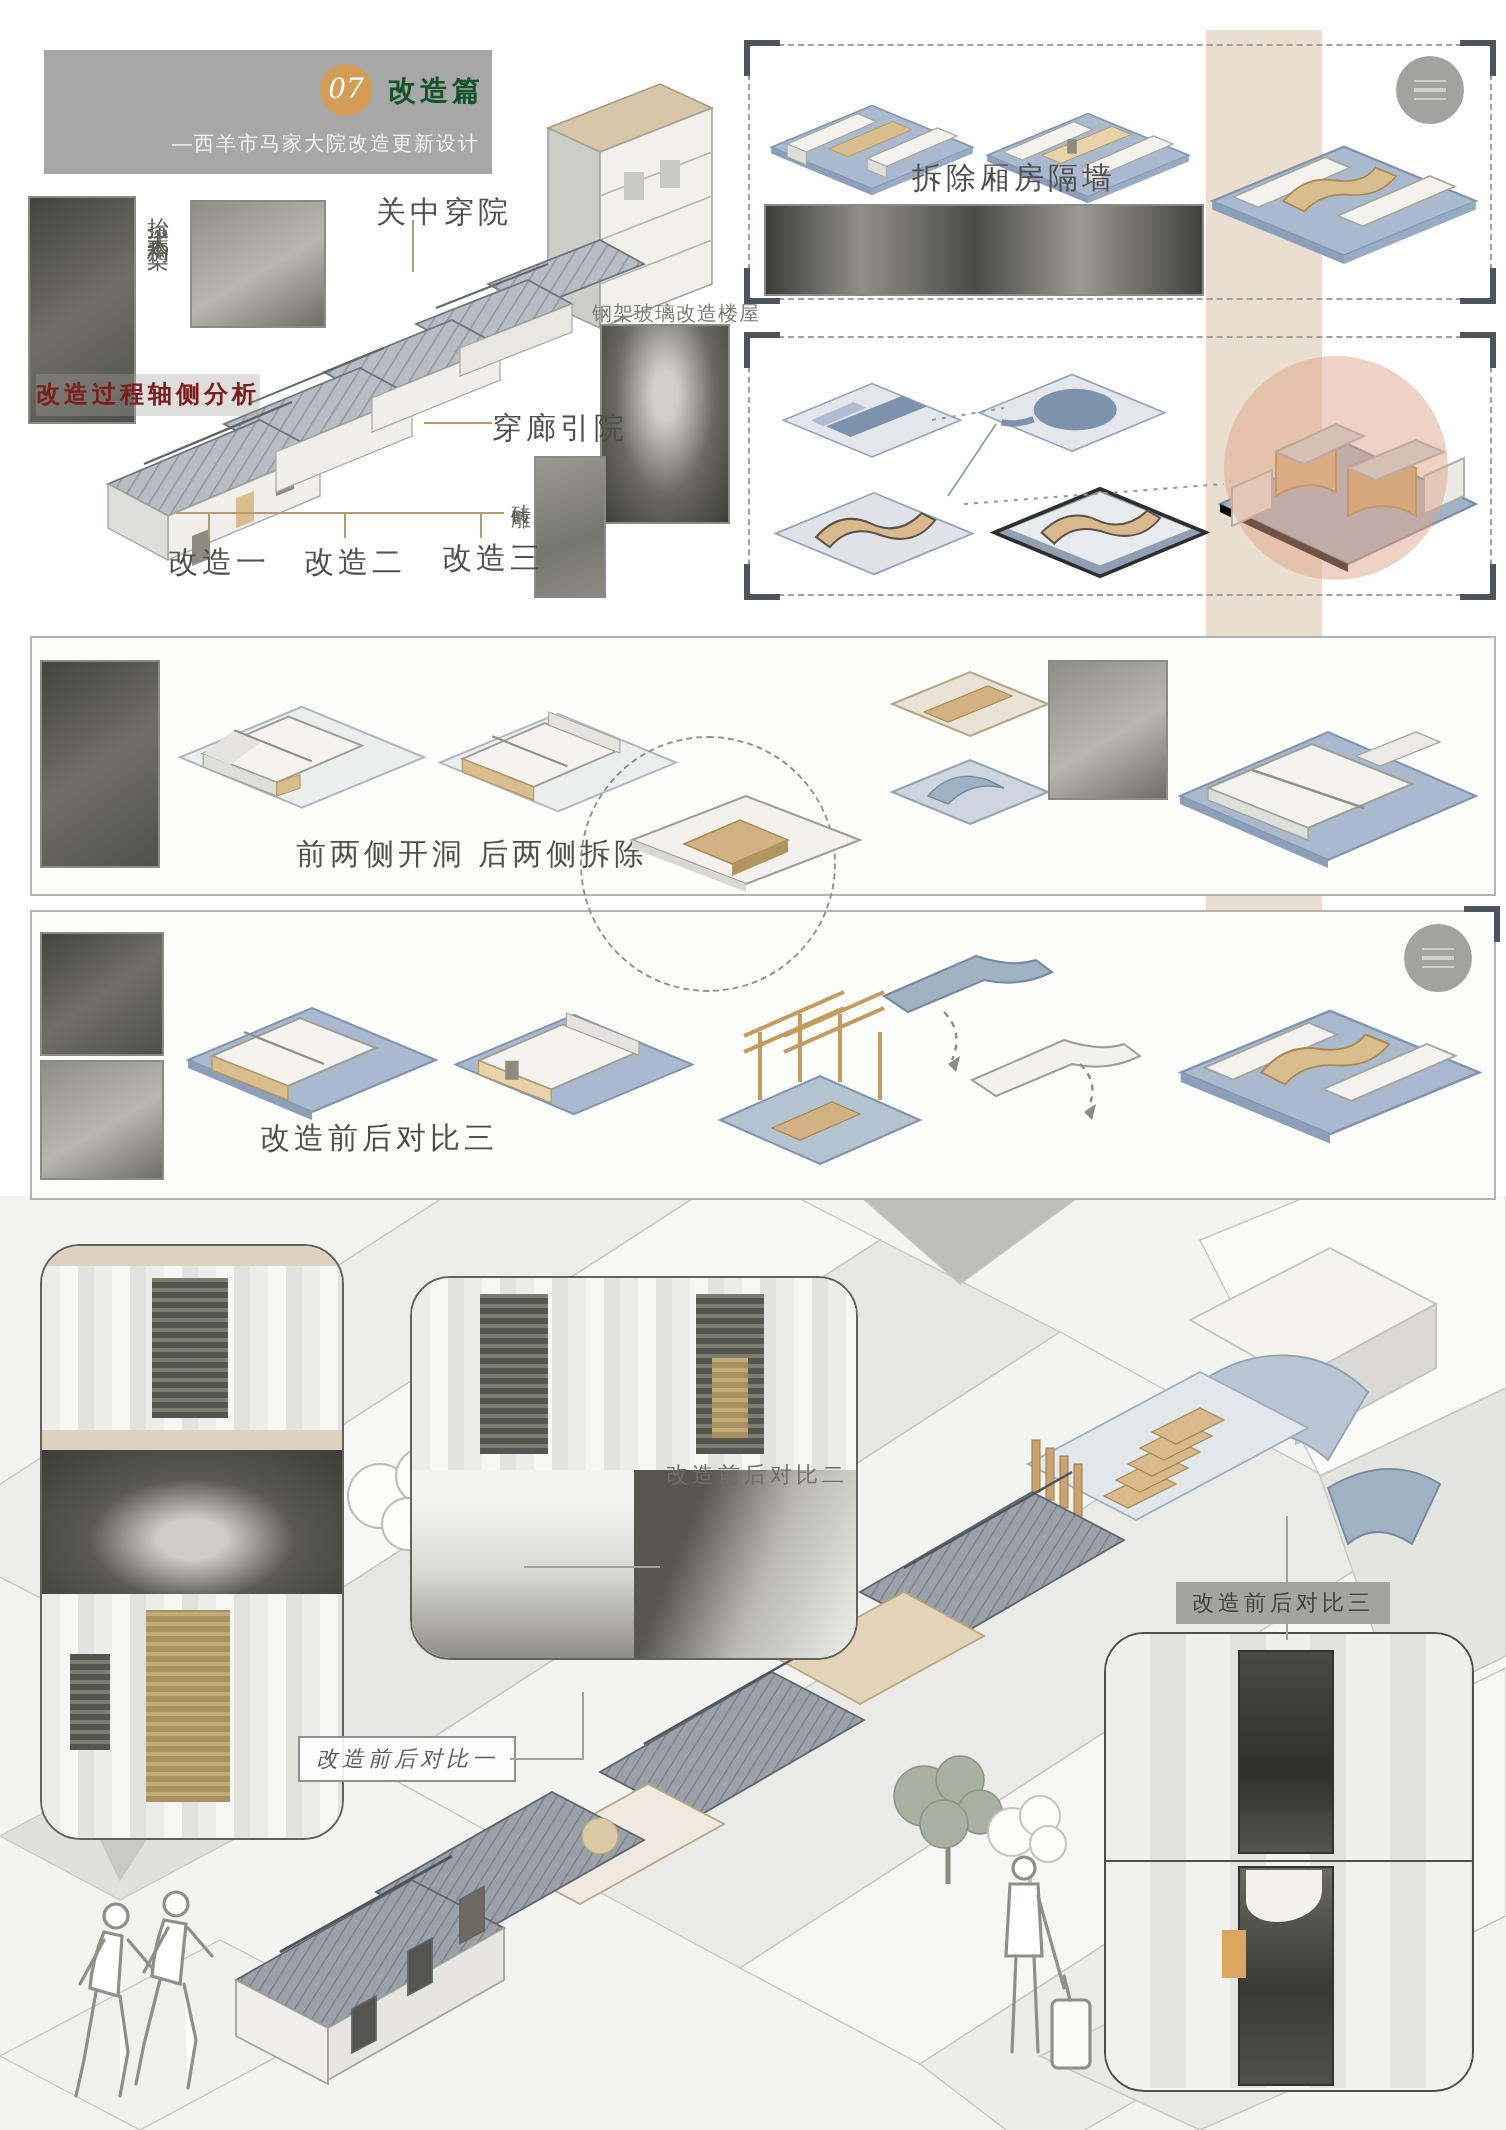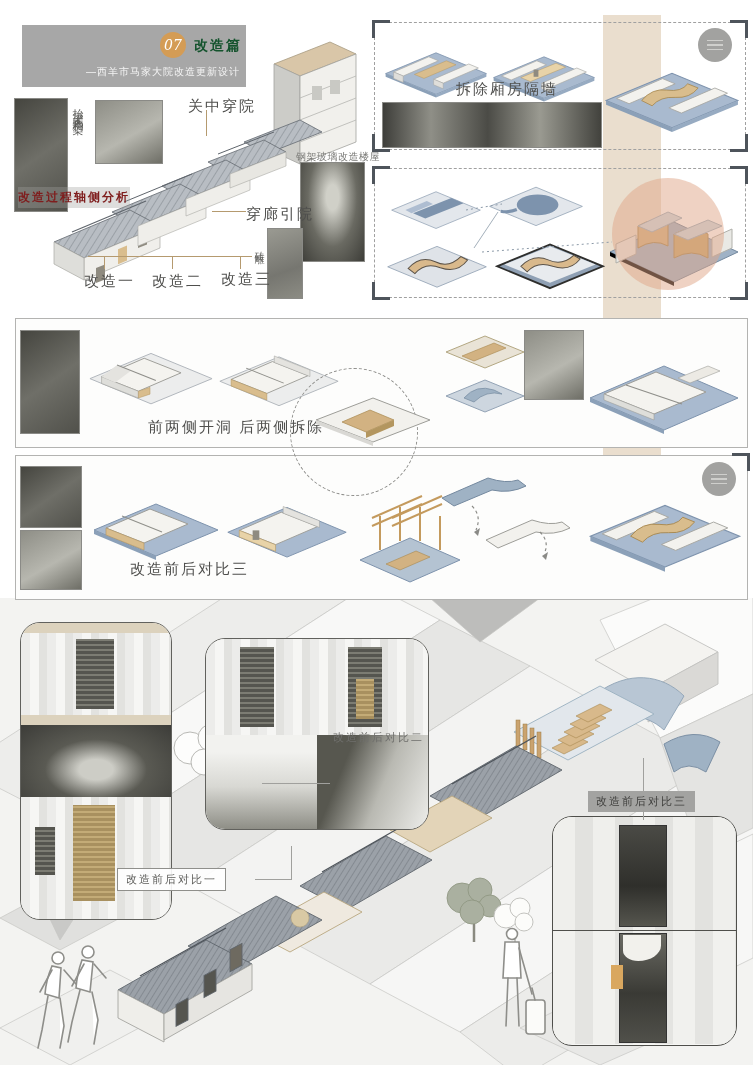--- a/index.html
+++ b/index.html
@@ -48,22 +48,22 @@
   
   .scene{left:0;top:598px;width:753px;height:467px;z-index:1;}
   .collage{position:absolute;border:1.3px solid #61615d;border-radius:20px;overflow:hidden;
            background:#f6f6f4;z-index:4;}
   .strip{position:relative;width:100%;}
   .facade{background:repeating-linear-gradient(90deg,#ececea 0 9px,#f6f6f4 9px 18px,#e2e2df 18px 26px);}
   .lattice{position:absolute;background:repeating-linear-gradient(0deg,#55554f 0 3px,#7c7c73 3px 5px);}
   .lattice.tan{background:repeating-linear-gradient(0deg,#a8905f 0 3px,#c3ab77 3px 5px);}
   .beige{background:#dcd2bd;}
   .cmp-label{position:absolute;font-size:11px;letter-spacing:2px;z-index:6;white-space:nowrap;}
-  .cmp1{left:117px;top:868px;border:1px solid #8f8f8b;background:rgba(255,255,255,0.9);
-        color:#5c5c59;padding:3px 8px;}
+  .cmp1{left:149px;top:868px;border:1px solid #8f8f8b;background:rgba(255,255,255,0.9);
+        color:#5c5c59;padding:3px 8px;font-style:italic;}
   .cmp2{left:333px;top:730px;color:#6f6f6c;}
   .cmp3{left:588px;top:791px;background:#a3a3a1;color:#3f3f3d;padding:3px 8px;}
 </style>
 </head>
 <body>
 
 <div id="board">
 
   <div class="abs band"></div>
 

